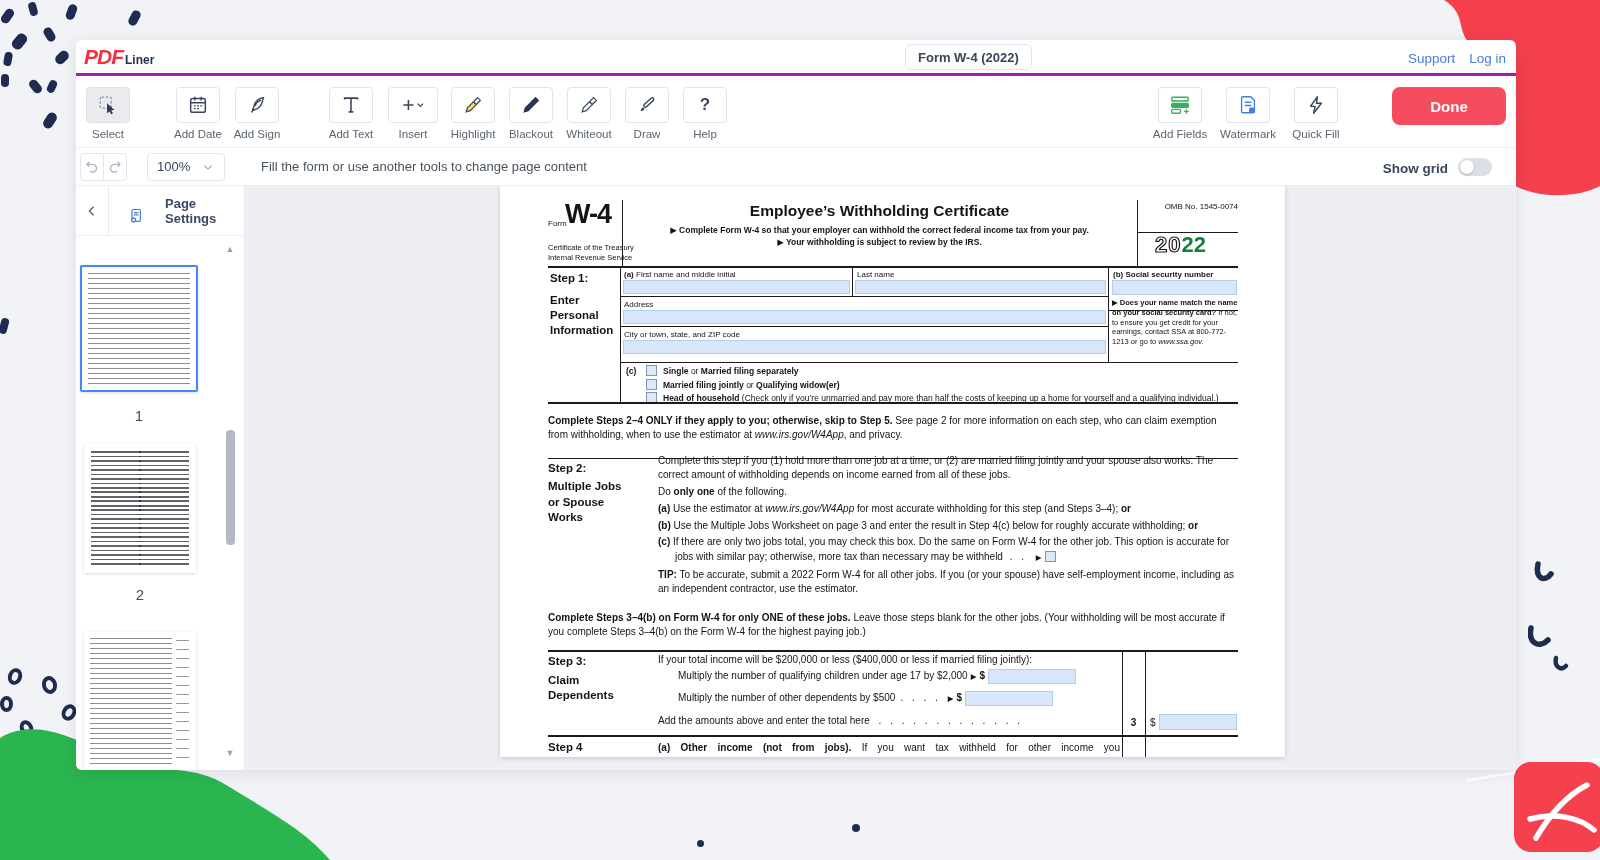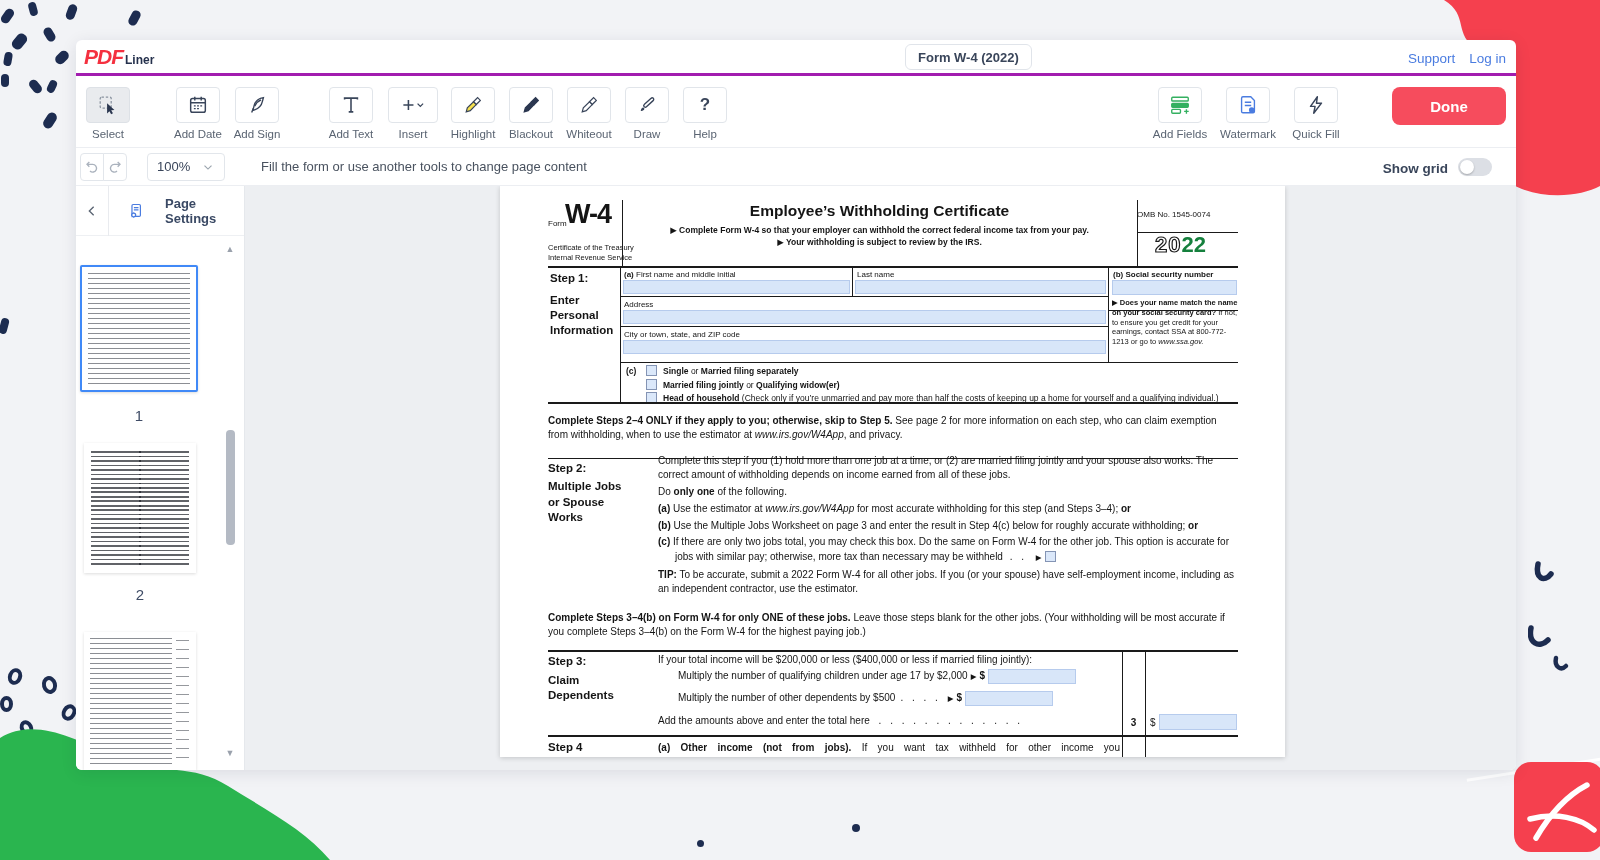--- a/index.html
+++ b/index.html
@@ -51,21 +51,21 @@
   .grid-ctl{position:absolute;right:24px;display:flex;align-items:flex-end;gap:10px}
   .grid-label{font-size:13.5px;font-weight:600;color:#39455a}
   .toggle{position:relative;width:34px;height:18px;border-radius:9px;background:#dcdfe5;cursor:pointer}
   .knob{position:absolute;left:2px;top:2px;width:14px;height:14px;border-radius:50%;background:#fff;box-shadow:0 1px 2px rgba(0,0,0,.25)}
   
   .content{position:relative;display:flex;height:584px}
   .sidebar{position:relative;width:169px;height:100%;background:#fff;border-right:1px solid #e5e8ec;flex:none}
   .side-head{position:relative;height:50px;display:flex;align-items:center;border-bottom:1px solid #eef0f3}
   .back-btn{width:34px;height:50px;display:flex;align-items:center;justify-content:center;color:#5a6472;cursor:pointer}
   .side-div{width:1px;height:50px;background:#e9ebef}
-  .ps{display:flex;align-items:center;gap:20px;padding-left:18px;cursor:pointer}
+  .ps{display:flex;align-items:flex-end;gap:20px;padding-left:18px;cursor:pointer}
   .ps-label{font-size:13px;font-weight:700;color:#3a4964}
   .thumb{position:absolute;background:#fff;box-shadow:0 1px 3px rgba(0,0,0,.14);cursor:pointer}
   .thumb.sel{border:2px solid #4089f7;border-radius:2px}
   .sk{position:absolute;inset:6px;background:repeating-linear-gradient(to bottom,rgba(45,50,60,.55) 0 1px,transparent 1px 5px)}
   .skc{position:absolute;top:8px;bottom:8px;background:repeating-linear-gradient(to bottom,rgba(30,33,40,.7) 0 1.5px,transparent 1.5px 4.5px)}
   .page-num{position:absolute;width:118px;text-align:center;font-size:15px;color:#3f4c66}
   .sb-arrow{position:absolute;left:148px;width:12px;height:10px;display:flex;align-items:center;justify-content:center;color:#9aa1ac;cursor:pointer;font-size:9px}
   .sb-thumb{position:absolute;left:150px;width:9px;border-radius:4px;background:#b4bac4;cursor:pointer}
   .canvas{position:relative;flex:1;background:#edeff2;overflow:hidden}
   
@@ -354,21 +354,21 @@
 
             <div class="abs f8" style="left:48px;top:33px">Form</div>
             <div class="abs" style="left:65px;top:13px;font-size:27px;font-weight:800;letter-spacing:-1px">W-4</div>
             <div class="abs f75" style="left:48px;top:57px">Certificate of the Treasury</div>
             <div class="abs f75" style="left:48px;top:67px">Internal Revenue Service</div>
             <div class="abs" style="left:122px;top:16px;width:515px;text-align:center">
               <div style="font-size:15.5px;font-weight:700;margin-bottom:4px">Employee’s Withholding Certificate</div>
               <div class="f85" style="font-weight:700;line-height:12.4px">▶ Complete Form W-4 so that your employer can withhold the correct federal income tax from your pay.</div>
               <div class="f85" style="font-weight:700;line-height:12.4px">▶ Your withholding is subject to review by the IRS.</div>
             </div>
-            <div class="abs f8" style="left:637px;top:24px;width:101px;text-align:left">OMB No. 1545-0074</div>
+            <div class="abs f8" style="left:637px;top:16px;width:101px;text-align:right">OMB No. 1545-0074</div>
             <div class="abs" style="left:655px;top:46px">
               <span class="y20">20</span><span class="y22">22</span>
             </div>
 
             <div class="vl" style="left:122px;top:14px;height:66px;width:1px"></div>
             <div class="vl" style="left:637px;top:14px;height:66px;width:1px"></div>
             <div class="hl" style="left:637px;top:46px;width:101px;height:1px"></div>
             <div class="hl" style="left:48px;top:80px;width:690px;height:2px"></div>
 
             <div class="abs f11b" style="left:50px;top:86px">Step 1:</div>

